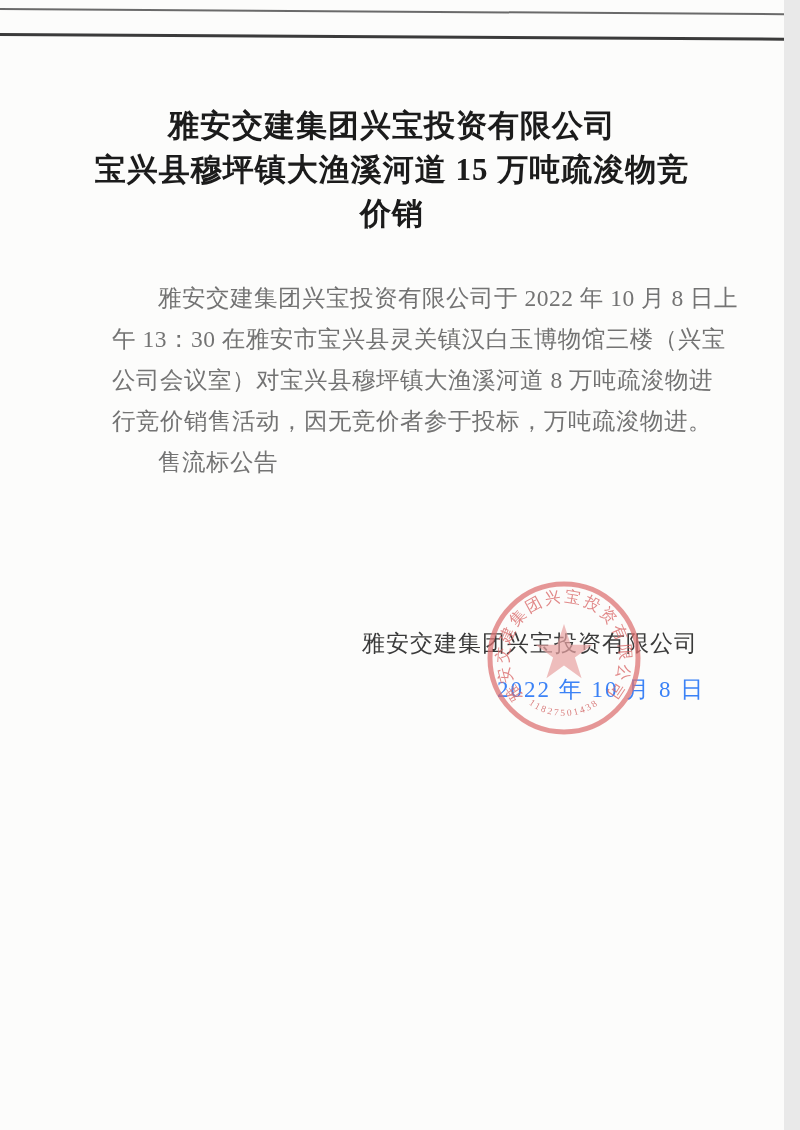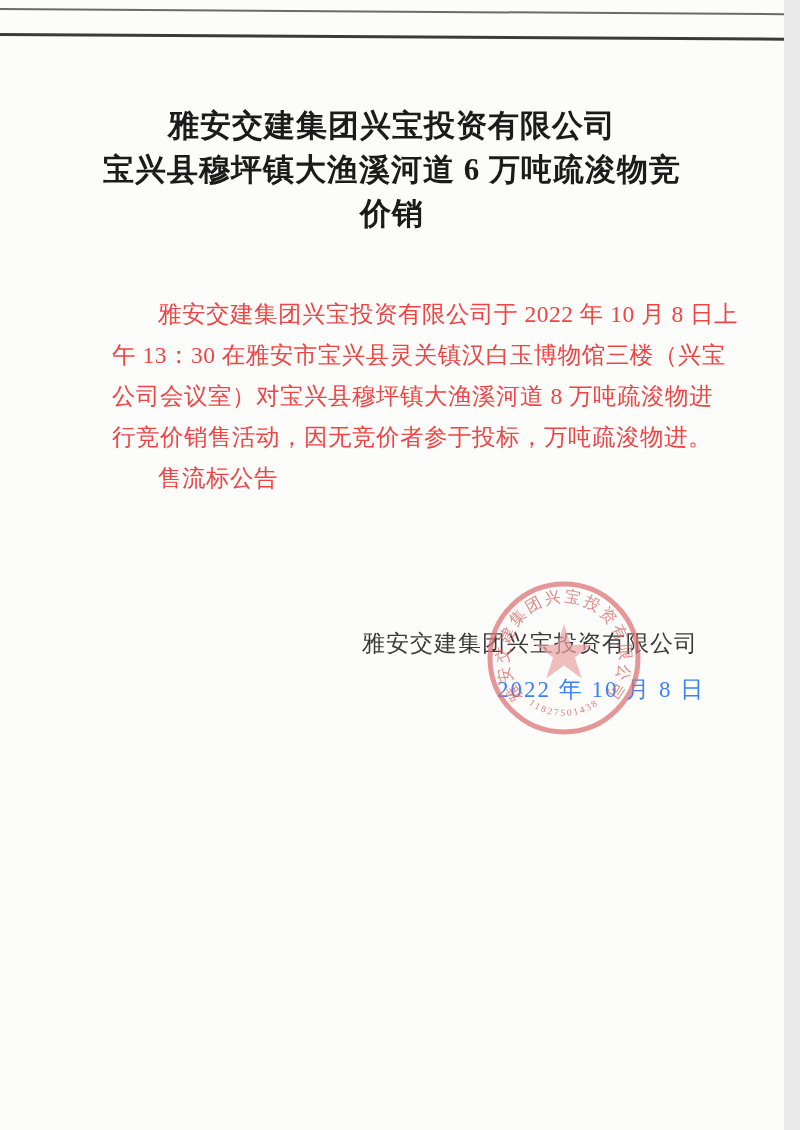--- a/index.html
+++ b/index.html
@@ -11,22 +11,22 @@
   .scanline{position:absolute;left:0;transform-origin:left center;background:#3a3a3a;}
   .scanline-1{top:8px;width:792px;height:1.5px;opacity:.75;transform:rotate(0.38deg);}
   .scanline-2{top:33px;width:792px;height:2.8px;background:#262626;opacity:.9;transform:rotate(0.34deg);}
   .title{
     position:absolute;left:92px;top:104px;width:600px;margin:0;
     text-align:center;font-size:31px;line-height:44px;font-weight:bold;
     color:#1b1b1b;letter-spacing:1px;
   }
   .title span{display:block;}
   .doc-body{
-    position:absolute;left:112px;top:294px;width:586px;
-    font-size:23.5px;line-height:41px;color:#ef4444;letter-spacing:.5px;
+    position:absolute;left:112px;top:278px;width:586px;
+    font-size:23.5px;line-height:41px;color:#737373;letter-spacing:.5px;
   }
   .doc-body p{margin:0;white-space:nowrap;}
   .doc-body p.indent{padding-left:46px;}
   .sig-company{
     position:absolute;left:362px;top:628px;
     font-size:23px;color:#3a3a3a;letter-spacing:1px;white-space:nowrap;
   }
   .sig-date{
     position:absolute;left:497px;top:674px;
     font-size:23px;color:#3b82f6;letter-spacing:2px;white-space:nowrap;
@@ -37,21 +37,21 @@
 </head>
 <body>
 
 <div class="page">
 
   <div class="scanline scanline-1"></div>
   <div class="scanline scanline-2"></div>
 
   <h1 class="title">
     <span>雅安交建集团兴宝投资有限公司</span>
-    <span>宝兴县穆坪镇大渔溪河道 6 万吨疏浚物竞价销</span>
+    <span>宝兴县穆坪镇大渔溪河道 15 万吨疏浚物竞价销</span>
   </h1>
 
   <div class="doc-body">
     <p class="indent">雅安交建集团兴宝投资有限公司于 2022 年 10 月 8 日上</p>
     <p>午 13：30 在雅安市宝兴县灵关镇汉白玉博物馆三楼（兴宝</p>
     <p>公司会议室）对宝兴县穆坪镇大渔溪河道 8 万吨疏浚物进</p>
     <p>行竞价销售活动，因无竞价者参于投标，万吨疏浚物进。</p>
     <p class="indent">售流标公告</p>
   </div>
 

